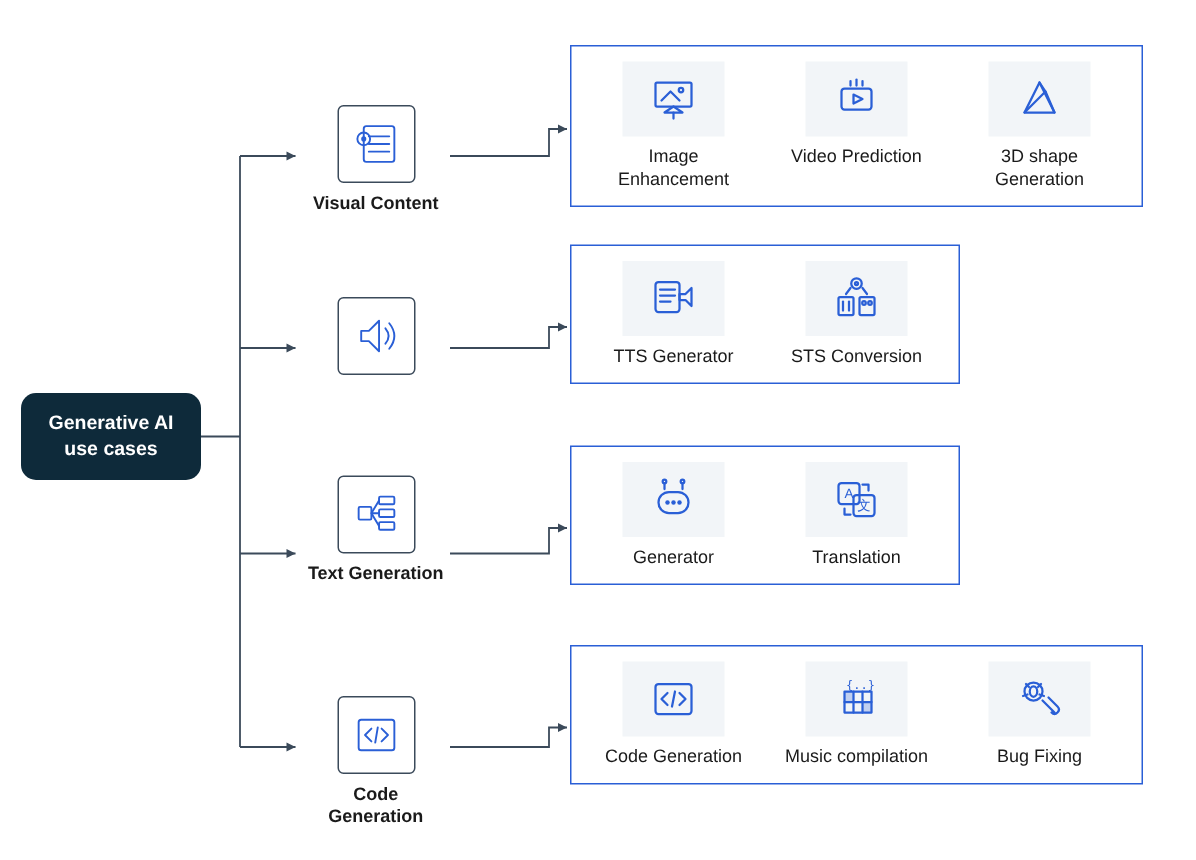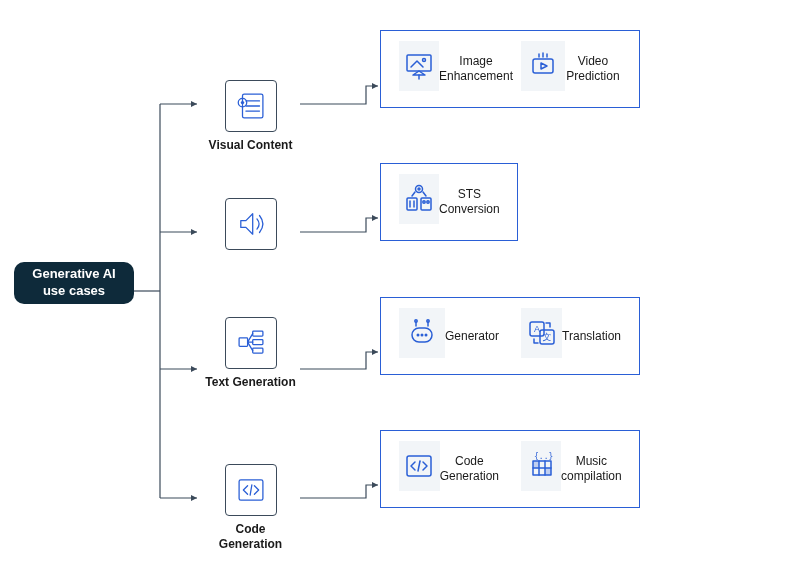--- a/index.html
+++ b/index.html
@@ -9,21 +9,21 @@
     width: 797px;
     height: 573px;
     position: relative;
     overflow: hidden;
   }
   .root-box {
     position: absolute;
     left: 14px;
     top: 262px;
     width: 120px;
-    height: 42px;
+    height: 58px;
     background: #0e2a3a;
     color: #fff;
     border-radius: 10px;
     display: flex;
     align-items: center;
     justify-content: center;
     text-align: center;
     font-size: 13px;
     font-weight: 600;
     line-height: 1.3;
@@ -57,21 +57,21 @@
     background: #fff;
     display: flex;
     gap: 22px;
     padding: 10px 18px;
     align-items: flex-start;
   }
   .uc-item {
     width: 100px;
     text-align: center;
     display: flex;
-    flex-direction: row;
+    flex-direction: column;
     align-items: center;
   }
   .uc-icon-bg {
     width: 68px;
     height: 50px;
     background: #f2f5f8;
     display: flex;
     align-items: center;
     justify-content: center;
     margin-bottom: 6px;
@@ -113,21 +113,21 @@
   <path class="arrow-line" d="M300 104 L366 104 L366 86 L378 86"></path>
     <polygon class="arrow-head" points="378,86 372,83 372,89"></polygon>
   <path class="arrow-line" d="M300 232 L366 232 L366 218 L378 218"></path>
     <polygon class="arrow-head" points="378,218 372,215 372,221"></polygon>
   <path class="arrow-line" d="M300 369 L366 369 L366 352 L378 352"></path>
     <polygon class="arrow-head" points="378,352 372,349 372,355"></polygon>
   <path class="arrow-line" d="M300 498 L366 498 L366 485 L378 485"></path>
     <polygon class="arrow-head" points="378,485 372,482 372,488"></polygon>
 </svg>
 
-<div class="category" style="left:203px; top:80px">
+<div class="category" style="left:203px; top:70px">
   <div class="cat-icon-box">
     <svg class="icon" width="34" height="34" viewBox="0 0 40 40">
       <rect class="stroke-blue" x="10" y="6" width="24" height="28" rx="2"></rect>
       <line class="stroke-blue" x1="14" y1="14" x2="30" y2="14"></line>
       <line class="stroke-blue" x1="14" y1="20" x2="30" y2="20"></line>
       <line class="stroke-blue" x1="14" y1="26" x2="30" y2="26"></line>
       <circle class="stroke-blue" cx="10" cy="16" r="5"></circle>
       <circle cx="10" cy="16" r="2" fill="#2a5fd6"></circle>
     </svg>
   </div>
@@ -187,23 +187,45 @@
       <svg class="icon" width="40" height="34" viewBox="0 0 40 34">
         <rect class="stroke-blue" x="10" y="10" width="20" height="14" rx="2"></rect>
         <path class="stroke-blue" d="M18 14 L24 17 L18 20 Z"></path>
         <line class="stroke-blue" x1="16" y1="5" x2="16" y2="8"></line>
         <line class="stroke-blue" x1="20" y1="4" x2="20" y2="8"></line>
         <line class="stroke-blue" x1="24" y1="5" x2="24" y2="8"></line>
       </svg>
     </div>
     <div class="uc-label">Video Prediction</div>
   </div>
+  <div class="uc-item">
+    <div class="uc-icon-bg">
+      <svg class="icon" width="40" height="34" viewBox="0 0 40 34">
+        <path class="stroke-blue" d="M10 26 L20 6 L30 26 Z"></path>
+        <path class="stroke-blue" d="M20 6 L24 12 L30 26"></path>
+        <line class="stroke-blue" x1="10" y1="26" x2="24" y2="12"></line>
+      </svg>
+    </div>
+    <div class="uc-label">3D shape Generation</div>
+  </div>
 </div>
 
 <div class="uc-group" style="left:380px; top:163px">
+  <div class="uc-item">
+    <div class="uc-icon-bg">
+      <svg class="icon" width="40" height="34" viewBox="0 0 40 34">
+        <rect class="stroke-blue" x="8" y="6" width="16" height="20" rx="2"></rect>
+        <line class="stroke-blue" x1="11" y1="11" x2="21" y2="11"></line>
+        <line class="stroke-blue" x1="11" y1="15" x2="21" y2="15"></line>
+        <line class="stroke-blue" x1="11" y1="19" x2="18" y2="19"></line>
+        <path class="stroke-blue" d="M24 14 L28 14 L32 10 L32 22 L28 18 L24 18 Z"></path>
+      </svg>
+    </div>
+    <div class="uc-label">TTS Generator</div>
+  </div>
   <div class="uc-item">
     <div class="uc-icon-bg">
       <svg class="icon" width="40" height="34" viewBox="0 0 40 34">
         <circle class="stroke-blue" cx="20" cy="7" r="3.5"></circle>
         <circle class="stroke-blue" cx="20" cy="7" r="1"></circle>
         <rect class="stroke-blue" x="8" y="16" width="10" height="12" rx="1"></rect>
         <rect class="stroke-blue" x="22" y="16" width="10" height="12" rx="1"></rect>
         <line class="stroke-blue" x1="11" y1="19" x2="11" y2="25"></line>
         <line class="stroke-blue" x1="15" y1="19" x2="15" y2="25"></line>
         <circle class="stroke-blue" cx="25" cy="20" r="1.2"></circle>
@@ -265,13 +287,27 @@
         <rect class="stroke-blue" x="12" y="12" width="18" height="14"></rect>
         <line class="stroke-blue" x1="18" y1="12" x2="18" y2="26"></line>
         <line class="stroke-blue" x1="24" y1="12" x2="24" y2="26"></line>
         <line class="stroke-blue" x1="12" y1="19" x2="30" y2="19"></line>
         <rect x="12" y="12" width="6" height="7" fill="#2a5fd6" opacity="0.25"></rect>
         <rect x="24" y="19" width="6" height="7" fill="#2a5fd6" opacity="0.25"></rect>
       </svg>
     </div>
     <div class="uc-label">Music compilation</div>
   </div>
+  <div class="uc-item">
+    <div class="uc-icon-bg">
+      <svg class="icon" width="40" height="34" viewBox="0 0 40 34">
+        <circle class="stroke-blue" cx="16" cy="12" r="6"></circle>
+        <ellipse class="stroke-blue" cx="16" cy="12" rx="2.5" ry="3.5"></ellipse>
+        <line class="stroke-blue" x1="13" y1="9" x2="11" y2="7"></line>
+        <line class="stroke-blue" x1="19" y1="9" x2="21" y2="7"></line>
+        <line class="stroke-blue" x1="12" y1="14" x2="9" y2="15"></line>
+        <line class="stroke-blue" x1="20" y1="14" x2="23" y2="15"></line>
+        <path class="stroke-blue" d="M22 18 L30 26 M26 16 L32 22 Q34 24 32 26 Q30 28 28 26"></path>
+      </svg>
+    </div>
+    <div class="uc-label">Bug Fixing</div>
+  </div>
 </div>
 
 </body></html>

